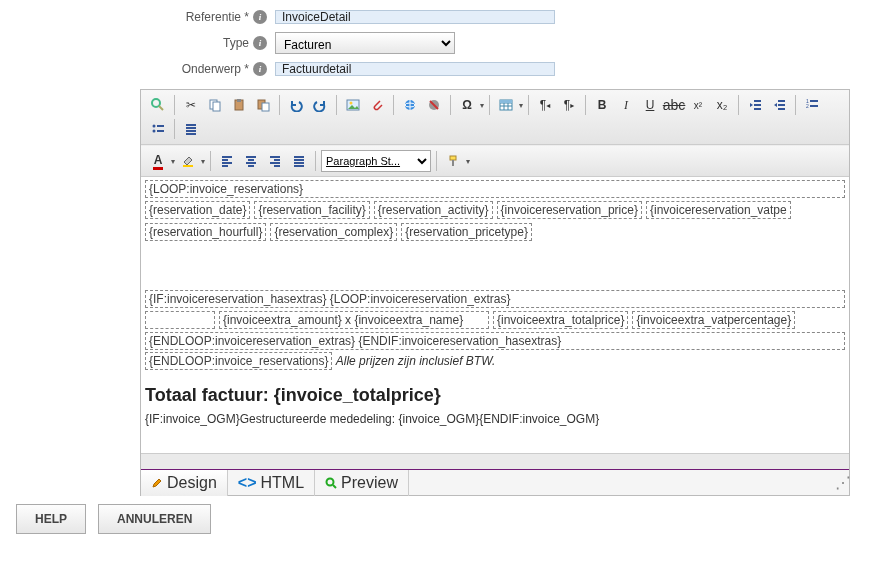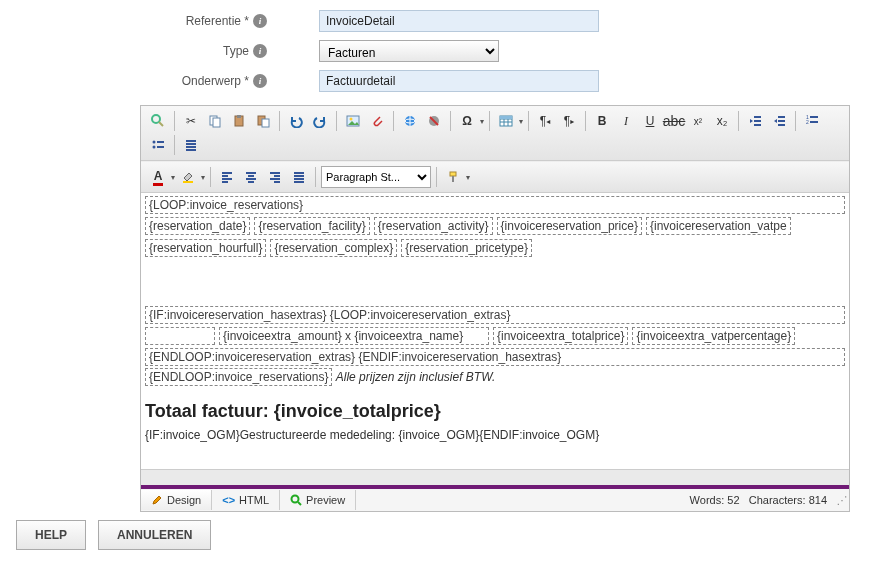--- a/index.html
+++ b/index.html
@@ -1,38 +1,38 @@
 <!DOCTYPE html>
 <html><head>
 <meta charset="utf-8">
 <style>
   * { box-sizing: border-box; margin: 0; padding: 0; }
   body { font-family: Arial, sans-serif; font-size: 12px; background: #fff; color: #333; }
   .form-area { padding: 10px 0 5px 0; }
-  .form-row { display: flex; align-items: center; margin-bottom: 8px; gap: 44px; }
+  .form-row { display: flex; align-items: center; margin-bottom: 8px; }
   .form-label { width: 275px; text-align: right; padding-right: 8px; color: #555; font-size: 12px; display:flex; align-items:center; justify-content:flex-end; gap:4px;}
   .info-icon { width:14px; height:14px; border-radius:50%; background:#888; color:#fff; display:inline-flex; align-items:center; justify-content:center; font-size:9px; font-style:italic; font-weight:bold; font-family:Georgia,serif;}
-  .tx-input { width:280px; height:22px; border:1px solid #b7c9db; background:#e4eef9; padding:0 6px; font-size:12px; color:#222; }
+  .tx-input { width:280px; height:14px; border:1px solid #b7c9db; background:#e4eef9; padding:0 6px; font-size:12px; color:#222; }
   .sel { width:180px; height:22px; border:1px solid #aaa; background:linear-gradient(#fff,#e8e8e8); font-size:12px; padding:4px 4px;}
   .tekst-label { margin-left:215px; color:#555; font-size:12px; padding-top:4px;}
   .editor { margin:0 10px 8px 140px; border:1px solid #bbb; width:710px; }
   .toolbar { background:linear-gradient(#f7f7f7,#e4e4e4); border-bottom:1px solid #ccc; padding:4px 6px; display:flex; flex-wrap:wrap; gap:2px; align-items:center; }
   .toolbar.row2 { border-top:1px solid #eee;}
   .tbtn { width:22px; height:22px; border:1px solid transparent; background:transparent; border-radius:2px; display:inline-flex; align-items:center; justify-content:center; font-size:12px; cursor:pointer; color:#333; }
   .tsep { width:1px; height:20px; background:#bbb; margin:0 3px; }
-  .tsel { height:22px; font-size:11px; border:1px solid #aaa; background:#fff; }
+  .tsel { height:22px; font-size:11px; border:1px solid #aaa; background:#fff;text-decoration:underline; }
   .tsel.wide { width:110px;}
   .content { height:292px; overflow:auto; padding:2px 4px; font-size:12px; background:#fff; position:relative;}
   .dashed { border:1px dashed #888; margin:1px 0; padding:1px 3px; color:#404040; display:inline-block;}
   .row-flex { display:flex; gap:4px; margin:2px 0;}
   .spacer-col { width:70px;}
   .total { font-size:18px; font-weight:bold; color:#222; margin:14px 0 6px 0;}
   .ital { font-style:italic; }
   .scroll-corner { position:absolute; bottom:0; left:0; right:0; height:16px; background:#eaeaea; border-top:1px solid #ccc;}
-  .footer { display:flex; align-items:center; height:26px; border-top:4px solid #701a75; background:#f5f5f5; font-size:11px;}
+  .footer { display:flex; align-items:center; height:26px; border-top:1px solid #701a75; background:#f5f5f5; font-size:16px;}
   .footer-tab { padding:4px 10px; display:flex; align-items:center; gap:4px; border-right:1px solid #ccc; cursor:pointer;}
   .footer-tab.active { background:linear-gradient(#fff,#eee); }
   .footer-spacer { flex:1;}
   .footer-stats { padding:0 8px; color:#333;}
   .resize { width:14px; text-align:center; color:#888; cursor:nwse-resize;}
   .buttons { margin:4px 16px; display:flex; gap:12px;}
   .btn { height:30px; padding:0 18px; font-size:12px; border:1px solid #aaa; background:linear-gradient(#fdfdfd,#e7e7e7); color:#444; cursor:pointer; font-weight:bold;}
   .btn.primary { background:linear-gradient(#2ea0e8,#107ec9); color:#fff; border-color:#0d6fb3;}
   svg { display:block; }
 </style>
@@ -306,24 +306,20 @@
       <span>HTML</span>
     </div>
     <div class="footer-tab">
       <svg width="12" height="12" viewBox="0 0 12 12">
           <circle cx="5" cy="5" r="3.5" fill="none" stroke="#2a2" stroke-width="2"></circle>
           <line x1="8" y1="8" x2="11" y2="11" stroke="#2a2" stroke-width="2"></line>
         </svg>
       <span>Preview</span>
     </div>
     <div class="footer-spacer"></div>
-    <div class="footer-stats">
-      <span>Words:</span> <span>52</span>&nbsp;&nbsp;
-      <span>Characters:</span> <span>814</span>
-    </div>
     <div class="resize">⋰</div>
   </div>
 </div>
 
 <div class="buttons">
   <button class="btn">HELP</button>
   <button class="btn">ANNULEREN</button>
 </div>
 
 </body></html>

